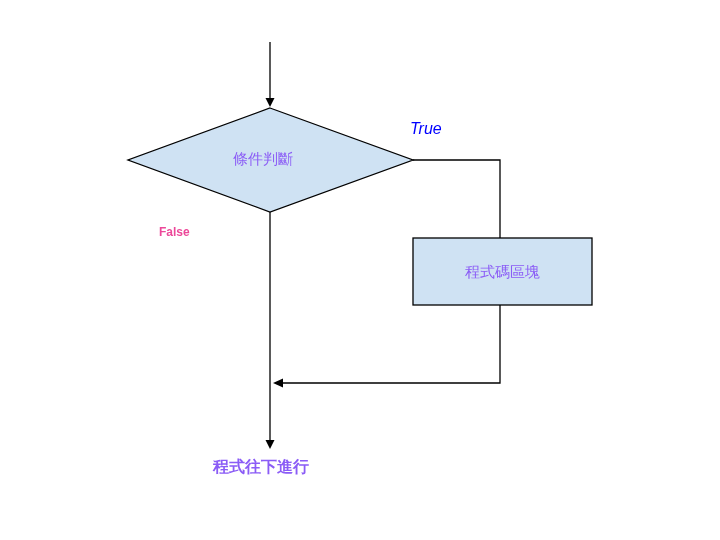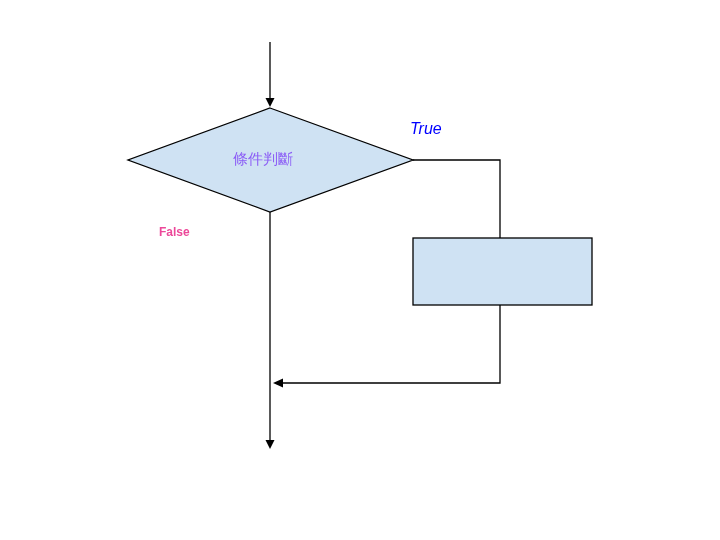--- a/index.html
+++ b/index.html
@@ -83,15 +83,17 @@
     <line x1="270" y1="212" x2="270" y2="441" stroke="#000000" stroke-width="1.3"></line>
     <polygon points="270,449 265.5,440 274.5,440" fill="#000000"></polygon>
   </svg>
 
   <div class="label decision-label">條件判斷</div>
 
   <div class="label true-label">True</div>
 
   <div class="label false-label">False</div>
 
+  <div class="label process-label">程式碼區塊</div>
 
+  <div class="label end-label">程式往下進行</div>
 
 </div>
 
 </body></html>

